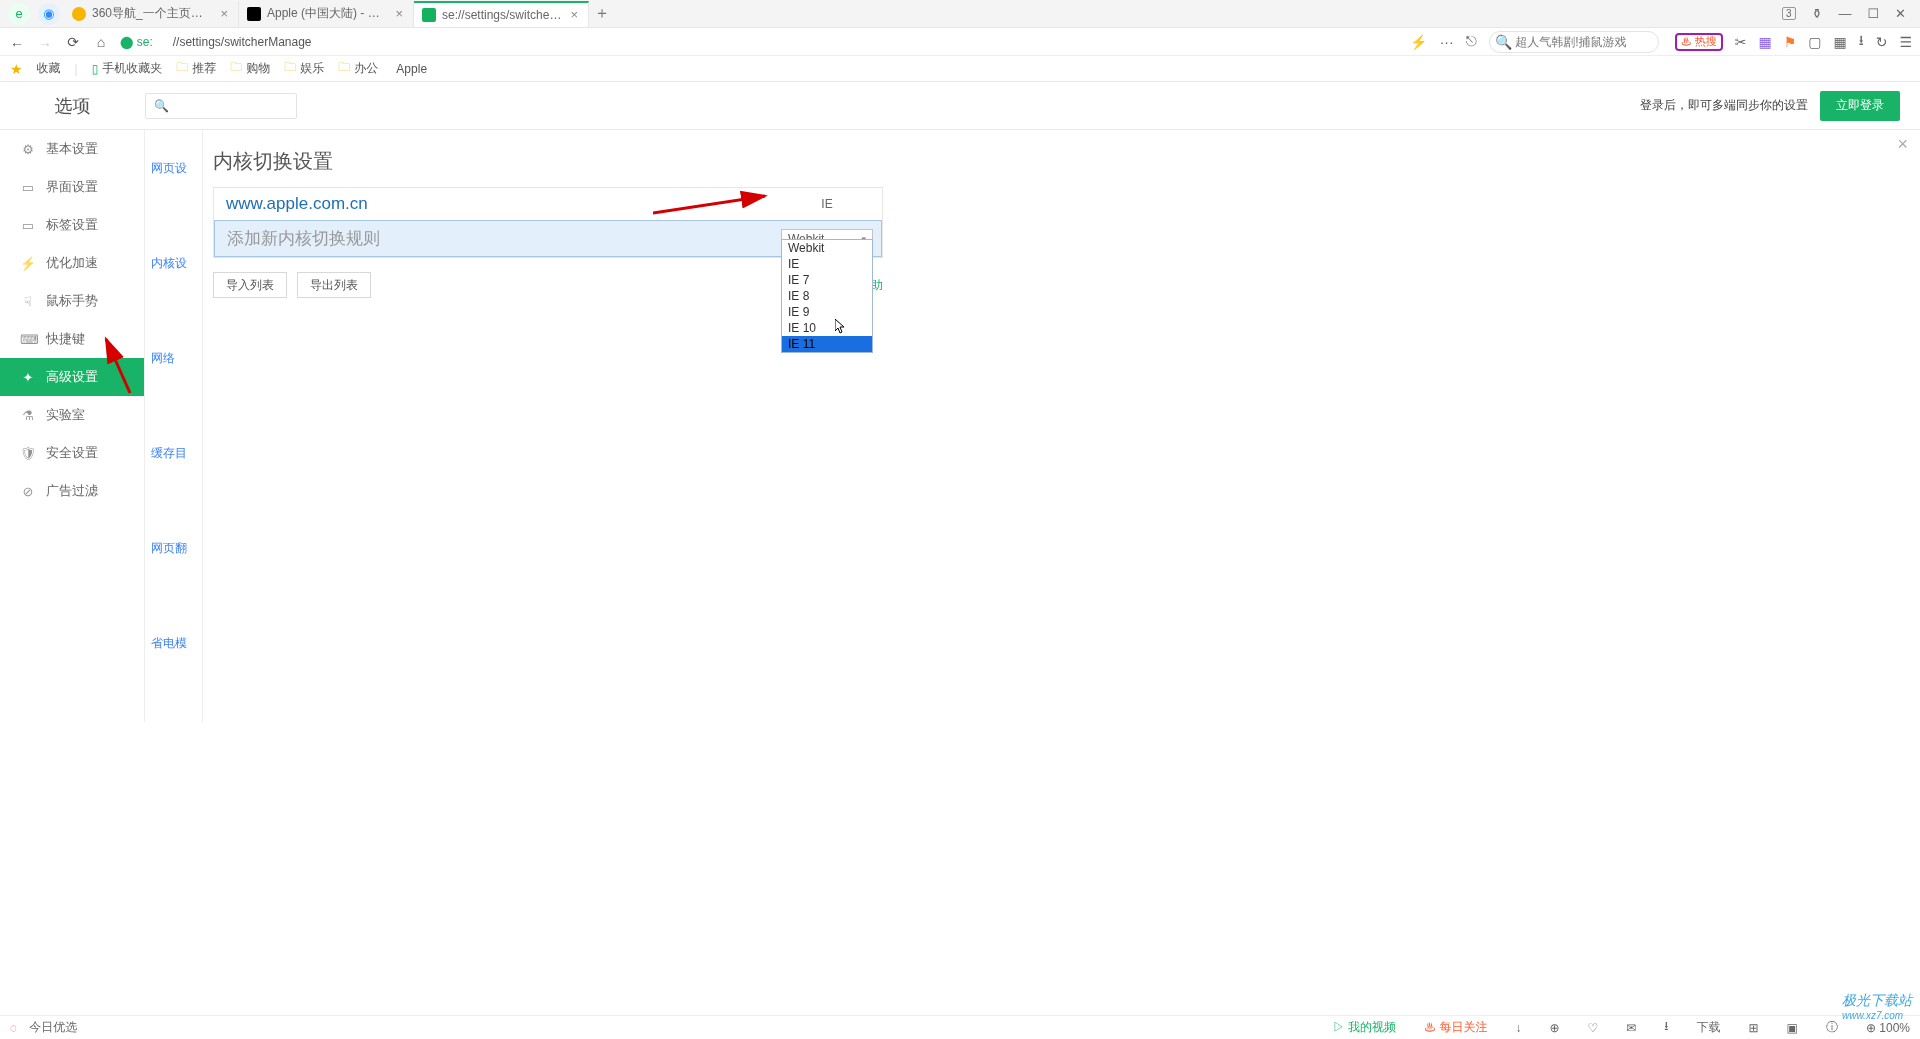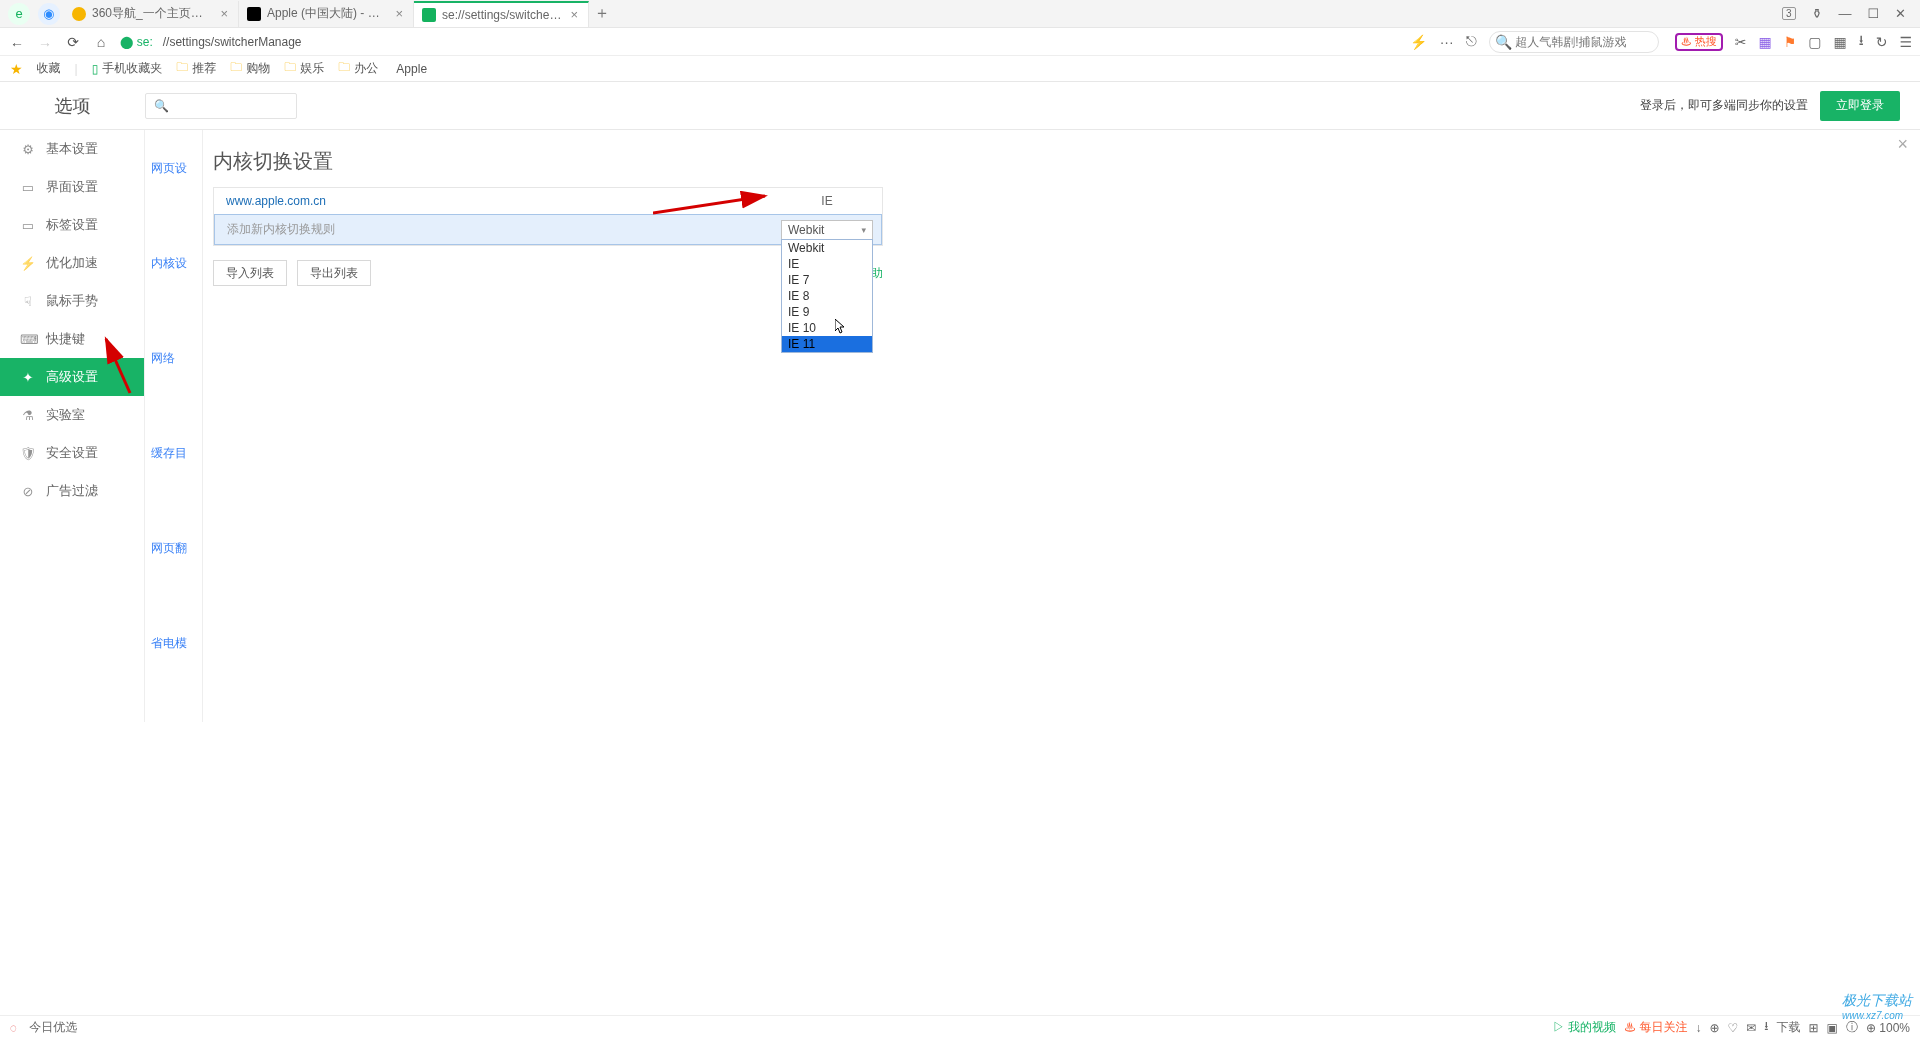--- a/index.html
+++ b/index.html
@@ -13,21 +13,21 @@
 .tabstrip .tab .fav{width:14px;height:14px;display:inline-block;border-radius:2px}
 .tabstrip .tab .tlabel{white-space:nowrap;overflow:hidden;text-overflow:ellipsis;flex:1}
 .tabstrip .tab .tclose{color:#888;cursor:pointer;font-size:13px;padding:0 2px}
 .tabstrip .newtab{width:26px;text-align:center;font-size:16px;color:#777}
 .wincontrols{margin-left:auto;display:flex;align-items:center;gap:16px;padding-right:10px;color:#666;font-size:13px}
 .badge3{border:1px solid #999;font-size:10px;padding:0 3px;border-radius:2px}
 
 
 .addrbar{height:28px;display:flex;align-items:center;padding:0 8px;gap:10px;border-bottom:1px solid #eee}
 .navbtn{width:18px;text-align:center;color:#555;font-size:14px}
-.url{flex:1;display:flex;align-items:center;gap:10px;color:#555}
+.url{flex:1;display:flex;align-items:center;gap:20px;color:#555}
 .url .scheme{color:#18b366}
 .actions{display:flex;align-items:center;gap:12px;color:#666;font-size:14px}
 .searchbox{border:1px solid #e3e3e3;border-radius:12px;height:22px;width:170px;display:flex;align-items:center;padding:0 6px;color:#bbb}
 .searchbox input{border:none;outline:none;width:100%;background:transparent;font-size:12px;color:#000000}
 .hotbtn{color:#ff5a2e;border:2px solid #a21caf;border-radius:4px;font-size:11px;padding:0 4px;height:18px;display:inline-flex;align-items:center;margin-left:4px}
 
 
 .bmbar{height:26px;border-bottom:1px solid #e7e7e7;display:flex;align-items:center;padding:0 10px;gap:14px;color:#555;font-size:12px}
 .bmbar .bm{display:flex;align-items:center;gap:4px}
 .star{color:#f7b500;font-size:14px}
@@ -52,42 +52,42 @@
 .subnav{width:58px;border-right:1px solid #eee;padding-top:22px}
 .subnav div{color:#3b82f6;font-size:12px;padding:8px 6px;margin-bottom:62px;white-space:nowrap}
 
 .content{flex:1;position:relative;padding:18px 12px 0 10px}
 .closemodal{position:absolute;right:12px;top:4px;color:#aaa;font-size:18px}
 .panel-title{font-size:20px;color:#555;font-weight:400;margin-bottom:12px}
 .thead{color:#18b366;font-size:12px;padding:4px 10px}
 .tbl{border:1px solid #e6e6e6;width:670px}
 .trow{display:flex;align-items:center;border-top:1px solid #eee}
 .trow:first-child{border-top:none}
-.tcell1{flex:1;padding:6px 12px;color:#1e6fb7;font-size:12px}
+.tcell1{flex:1;padding:6px 12px;color:#1e6fb7;font-size:17px}
 .tcell2{width:110px;text-align:center;color:#666;font-size:12px}
 .trow.editor{background:#e4effc;border:1px solid #a7c5e8}
 .trow.editor .tcell1{color:#999}
 .engine-select{background:#fff;border:1px solid #c3c3c3;width:92px;height:20px;display:flex;align-items:center;padding:0 6px;justify-content:space-between;color:#555;font-size:12px;margin:2px 8px 2px 0}
 .caret{color:#888;font-size:9px}
 .btnrow{margin-top:14px;display:flex;align-items:center;width:670px}
 .grbtn{border:1px solid #d8d8d8;background:#fff;color:#555;height:26px;padding:0 12px;margin-right:10px;font-size:12px}
 .help{margin-left:auto;color:#18b366;font-size:12px}
 
 
 .dropdown{position:absolute;border:1px solid #9fb8d9;background:#fff;width:92px;left:578px;top:109px}
 .dropdown div{padding:1px 6px;font-size:12px;color:#333}
 .dropdown div.hl{background:#1a6fe0;color:#000000}
 
 
 .arrow1{position:absolute;pointer-events:none}
 .cursor{position:absolute;width:12px;height:16px;left:632px;top:189px}
 
 
 .status{position:fixed;bottom:0;left:0;right:0;height:24px;border-top:1px solid #eee;display:flex;align-items:center;padding:0 10px;gap:12px;font-size:12px;color:#666;background:#fff}
-.status .r{margin-left:auto;display:flex;align-items:center;gap:8px}
+.status .r{margin-left:auto;display:flex;align-items:center;gap:28px}
 .reddot{color:#d33}
 
 
 .wm{position:fixed;right:8px;bottom:18px;color:#2aa0e0;font-style:italic;font-size:14px;pointer-events:none;opacity:.9}
 .wm small{display:block;color:#2aa0e0;font-size:10px}
 </style>
 </head>
 <body>
 
 <div class="tabstrip">

